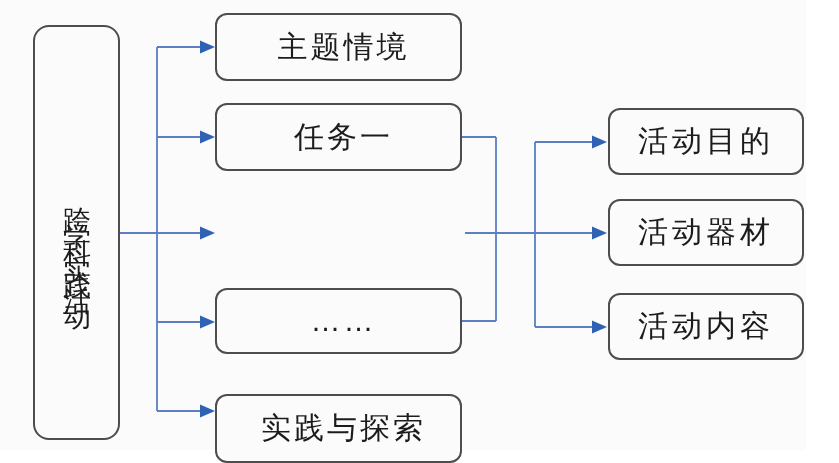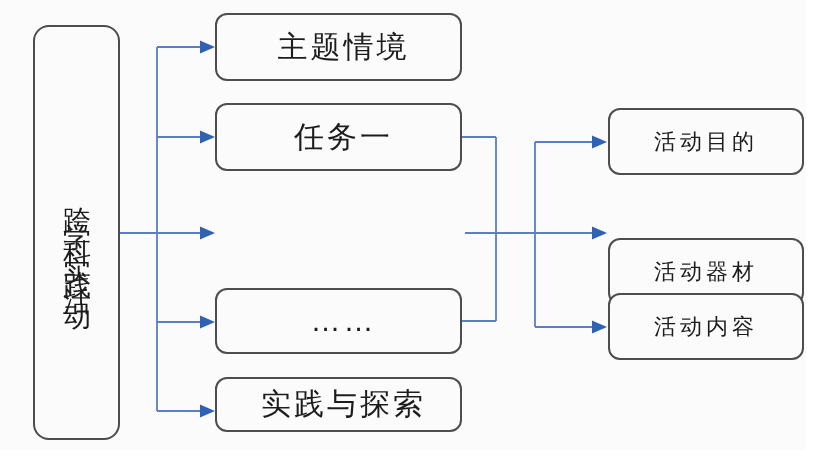--- a/index.html
+++ b/index.html
@@ -57,30 +57,30 @@
     width: 247px;
     border-radius: 12px;
     font-size: 30px;
     letter-spacing: 3px;
     padding-left: 10px;
   }
   .node-right {
     left: 608px;
     width: 196px;
     border-radius: 12px;
-    font-size: 22px;
+    font-size: 30px;
     letter-spacing: 4px;
   }
   .m1 { top: 13px;  height: 68px; }
   .m2 { top: 103px; height: 68px; }
   .m3 { top: 199px; height: 68px; }
   .m4 { top: 288px; height: 66px; }
-  .m5 { top: 377px; height: 55px; }
+  .m5 { top: 394px; height: 69px; }
   .r1 { top: 108px; height: 67px; }
-  .r2 { top: 199px; height: 67px; margin-top: 39px; }
+  .r2 { top: 199px; height: 67px; }
   .r3 { top: 293px; height: 67px; }
 </style>
 </head>
 <body>
 
 <div class="stage">
 
   <div class="canvas-bg"></div>
 
   <svg class="connectors" viewBox="0 0 839 463" aria-hidden="true">

